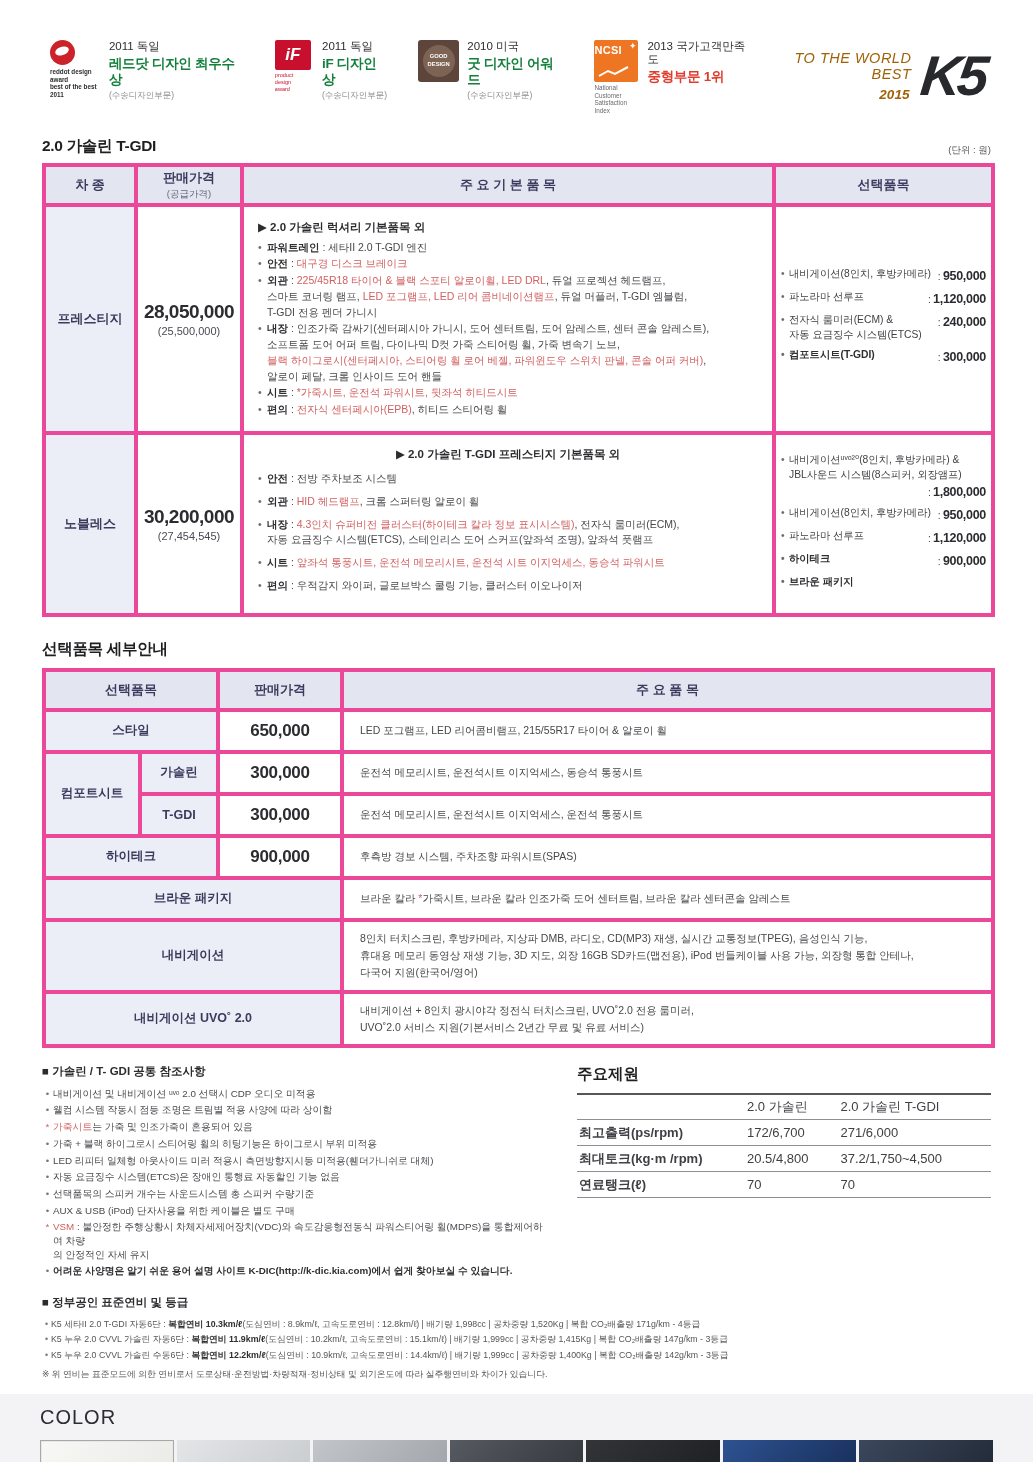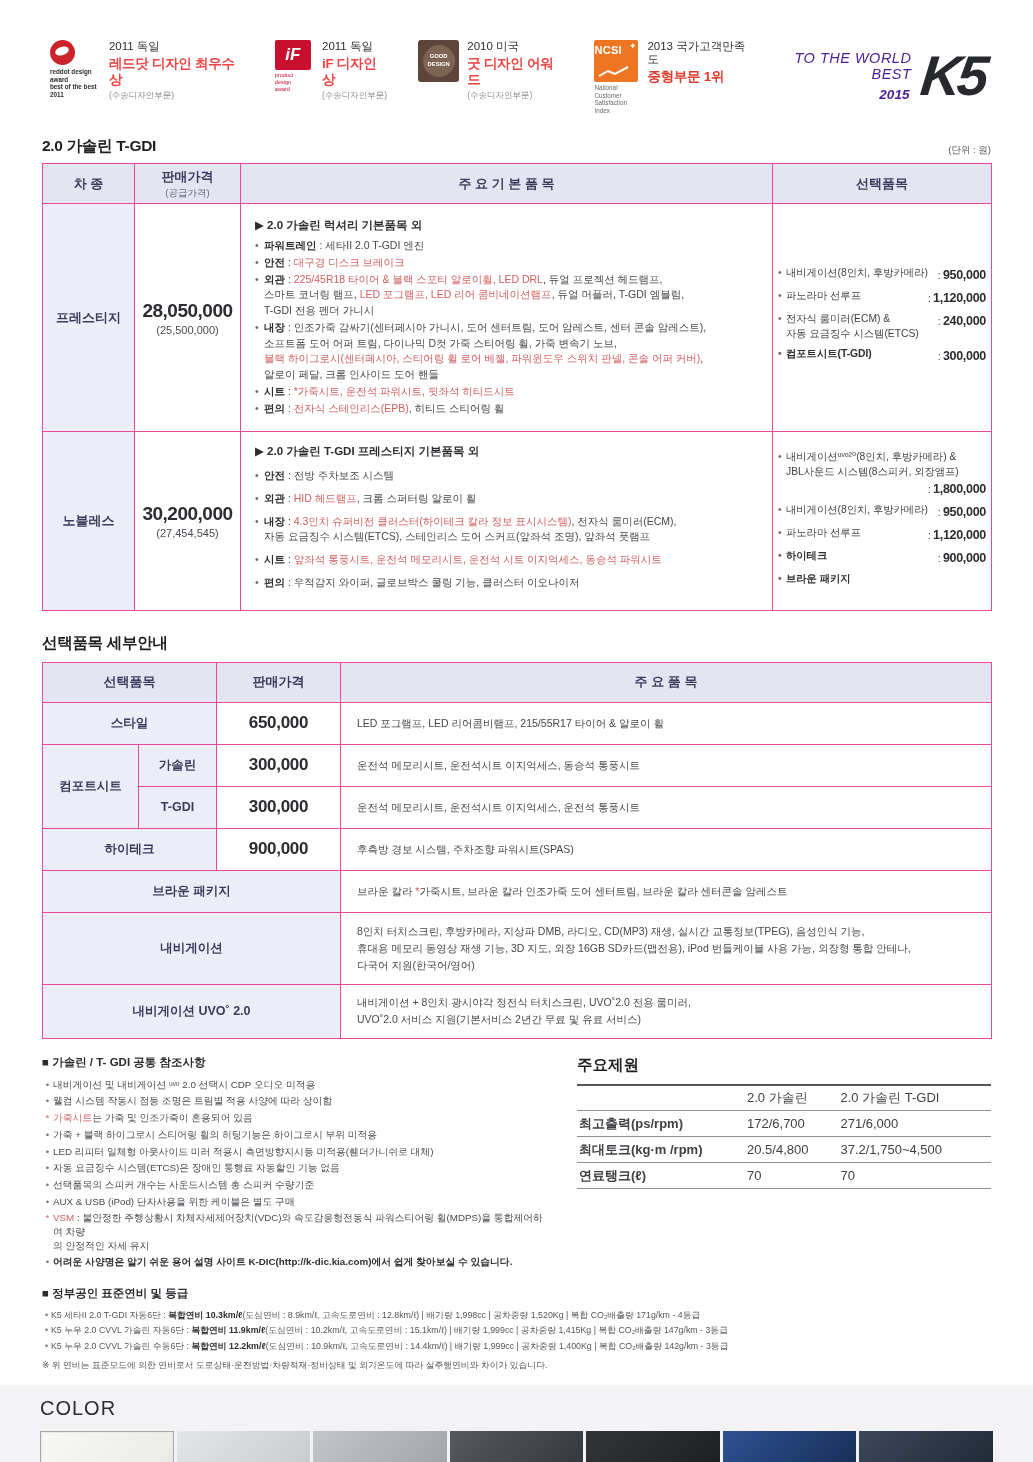--- a/index.html
+++ b/index.html
@@ -12,62 +12,62 @@
   .seg-b { font-weight:bold; color:#2f2f33; }
   .seg-r { color:#d26060; }
 
   
   .header { display:flex; align-items:flex-start; padding:40px 42px 0 50px; }
   .awards { display:flex; gap:30px; }
   .award { display:flex; gap:8px; }
   .award-text { line-height:1.15; }
   .a-year { font-size:11.5px; color:#2e2e30; }
   .a-name { font-size:13.5px; font-weight:bold; margin:3px 0 4px; letter-spacing:-0.3px; }
-  .a-name.green { color:#ef4444; }
+  .a-name.green { color:#15803d; }
   .a-name.red { color:#e03c2d; }
   .a-div { font-size:8.5px; color:#8a8a8a; }
   .logo-reddot { width:52px; }
   .reddot-circle { width:25px; height:25px; border-radius:50%; background:#cc2229; margin-bottom:3px; position:relative; }
   .reddot-circle::after { content:""; position:absolute; left:5px; top:7px; width:14px; height:8px; border-radius:50%/60%; background:#fff; transform:rotate(-18deg); }
   .logo-caption { font-size:6.3px; font-weight:bold; color:#2e2e30; line-height:1.2; white-space:pre-line; }
   .logo-if { width:40px; text-align:center; }
   .if-box { width:36px; height:30px; background:#c8102e; color:#fff; font-weight:bold; font-style:italic; font-size:17px; display:flex; align-items:center; justify-content:center; border-radius:2px; margin-bottom:2px; }
   .if-caption { font-size:5.5px; color:#c8102e; line-height:1.25; white-space:pre-line; text-align:left; }
   .logo-good { width:42px; height:42px; background:#5d453b; border-radius:3px; display:flex; align-items:center; justify-content:center; }
   .good-circle { width:32px; height:32px; border-radius:50%; background:#7d6354; color:#fff; font-size:5.8px; font-weight:bold; display:flex; align-items:center; justify-content:center; text-align:center; line-height:1.3; white-space:pre-line; }
   .logo-ncsi { width:46px; }
   .ncsi-box { width:44px; height:42px; background:#ee7623; position:relative; border-radius:2px; margin-bottom:2px; }
   .ncsi-txt { position:absolute; left:0; top:4px; color:#fff; font-weight:bold; font-size:11px; letter-spacing:0.3px; }
   .ncsi-star { position:absolute; right:2px; top:1px; color:#fff; font-size:9px; }
   .ncsi-line { position:absolute; left:3px; bottom:4px; }
   .brand { margin-left:auto; display:flex; align-items:center; gap:10px; padding-top:10px; }
-  .brand-slogan { text-align:right; font-style:italic; color:#4c1d95; }
+  .brand-slogan { text-align:right; font-style:italic; color:#a16207; }
   .slogan-top { font-size:14.5px; letter-spacing:0.5px; font-weight:500; }
   .slogan-year { font-size:13.5px; font-weight:bold; margin-top:5px; padding-right:2px; }
   .brand-logo { font-size:56px; font-weight:800; font-style:italic; color:#27292d; letter-spacing:-4px; line-height:0.85; transform:skewX(-6deg); display:inline-block; padding-right:6px; }
 
   
   .sec-head { display:flex; justify-content:space-between; align-items:flex-end; margin:22px 42px 6px; }
   .sec-title { font-size:15.5px; font-weight:bold; color:#1f1f22; letter-spacing:-0.3px; }
   .unit-note { font-size:9.5px; color:#55555a; }
 
   
   table.grid { border-collapse:collapse; table-layout:fixed; margin:0 42px; width:949px; }
-  table.grid th, table.grid td { border:1px solid #ec4899; }
+  table.grid th, table.grid td { border:4px solid #ec4899; }
   table.grid thead th { background:#e3e5f1; font-size:13px; font-weight:bold; color:#3b3b5e; height:40px; vertical-align:middle; text-align:center; }
   th .hsub { display:block; font-size:9.5px; font-weight:normal; color:#67677e; margin-top:1px; }
   td.model { background:#eceef7; text-align:center; font-size:13px; font-weight:bold; color:#3b3b5e; vertical-align:middle; }
   td.price { text-align:center; vertical-align:middle; background:#fff; }
   .price-main { font-size:19px; font-weight:bold; color:#2c2c30; letter-spacing:-0.5px; }
   .price-sub { font-size:11px; color:#4a4a52; margin-top:2px; }
   td.features { padding:12px 14px; vertical-align:middle; background:#fff; }
   .feat-head { font-weight:bold; font-size:11.5px; color:#2c2c30; margin-bottom:5px; }
   .feat-li { position:relative; padding-left:9px; font-size:10.5px; line-height:1.5; color:#47474c; margin-bottom:1px; }
   .feat-li::before { content:"•"; position:absolute; left:0; top:0; color:#6a6a70; }
-  .roomy .feat-head { margin-bottom:9px; }
+  .roomy .feat-head { margin-bottom:9px;text-align:center; }
   .roomy .feat-li { margin-bottom:7px; }
   td.options { padding:12px 5px; vertical-align:middle; font-size:10.3px; color:#3f3f44; background:#fff;border-radius:24px; }
   .opt { display:flex; flex-wrap:wrap; margin-bottom:5px; line-height:1.45; }
   .opt-name { position:relative; padding-left:8px; }
   .opt-name::before { content:"•"; position:absolute; left:0; color:#6a6a70; }
   .opt-price { margin-left:auto; font-weight:bold; font-size:12.5px; color:#2c2c30; letter-spacing:-0.3px; }
   .opt-price:not(:empty)::before { content:": "; font-weight:normal; font-size:10.3px; color:#47474c; }
   .opt.bold .opt-name { font-weight:bold; color:#2f2f33; }
   tr.r1 { height:228px; } tr.r2 { height:178px; }
 
@@ -207,21 +207,21 @@
           <div class="feat-li" data-rich="pricing.rows.0.features.0"><span class="seg-b">파워트레인</span><span> : 세타II 2.0 T-GDI 엔진</span></div>
           <div class="feat-li" data-rich="pricing.rows.0.features.1"><span class="seg-b">안전</span><span> : </span><span class="seg-r">대구경 디스크 브레이크</span></div>
           <div class="feat-li" data-rich="pricing.rows.0.features.2"><span class="seg-b">외관</span><span> : </span><span class="seg-r">225/45R18 타이어 &amp; 블랙 스포티 알로이휠, LED DRL</span><span>, 듀얼 프로젝션 헤드램프,
 스마트 코너링 램프, </span><span class="seg-r">LED 포그램프, LED 리어 콤비네이션램프</span><span>, 듀얼 머플러, T-GDI 엠블럼,
 T-GDI 전용 펜더 가니시</span></div>
           <div class="feat-li" data-rich="pricing.rows.0.features.3"><span class="seg-b">내장</span><span> : 인조가죽 감싸기(센터페시아 가니시, 도어 센터트림, 도어 암레스트, 센터 콘솔 암레스트),
 소프트폼 도어 어퍼 트림, 다이나믹 D컷 가죽 스티어링 휠, 가죽 변속기 노브,
 </span><span class="seg-r">블랙 하이그로시(센터페시아, 스티어링 휠 로어 베젤, 파워윈도우 스위치 판넬, 콘솔 어퍼 커버)</span><span>,
 알로이 페달, 크롬 인사이드 도어 핸들</span></div>
           <div class="feat-li" data-rich="pricing.rows.0.features.4"><span class="seg-b">시트</span><span> : </span><span class="seg-r">*가죽시트, 운전석 파워시트, 뒷좌석 히티드시트</span></div>
-          <div class="feat-li" data-rich="pricing.rows.0.features.5"><span class="seg-b">편의</span><span> : </span><span class="seg-r">전자식 스테인리스(EPB)</span><span>, 히티드 스티어링 휠</span></div>
+          <div class="feat-li" data-rich="pricing.rows.0.features.5"><span class="seg-b">편의</span><span> : </span><span class="seg-r">전자식 센터페시아(EPB)</span><span>, 히티드 스티어링 휠</span></div>
         </td>
         <td class="options">
           <div class="opt">
               <span class="opt-name pre">내비게이션(8인치, 후방카메라)</span>
               <span class="opt-price">950,000</span>
             </div>
           <div class="opt">
               <span class="opt-name pre">파노라마 선루프</span>
               <span class="opt-price">1,120,000</span>
             </div>

